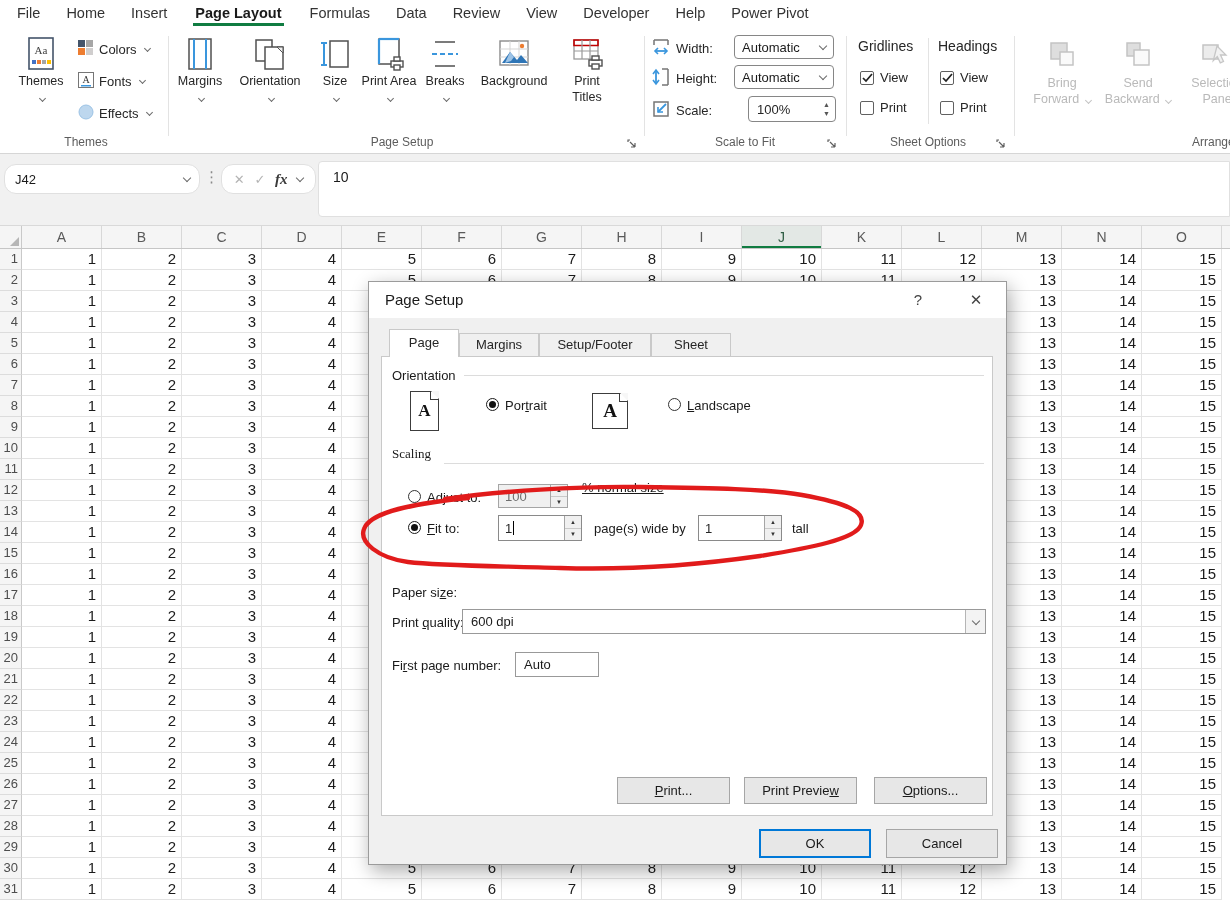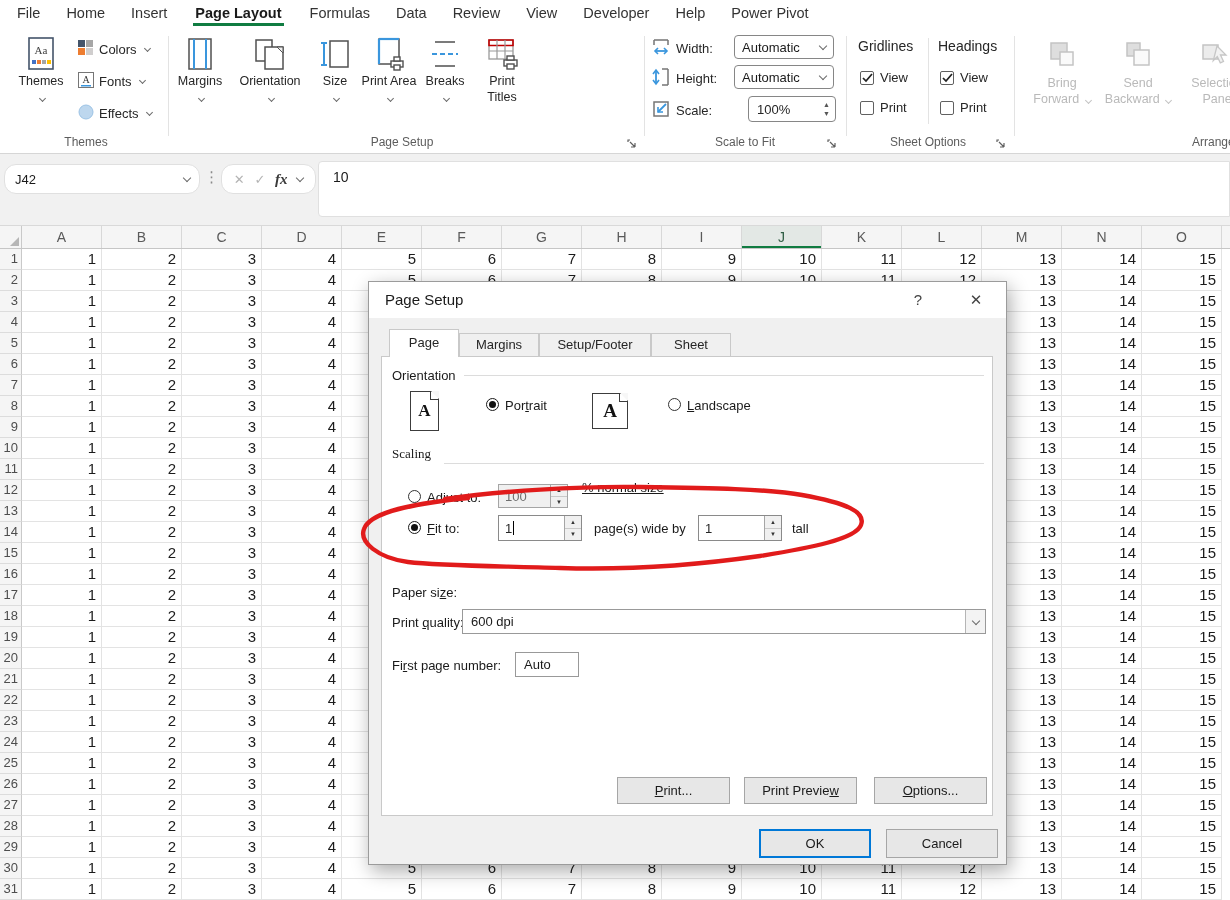--- a/index.html
+++ b/index.html
@@ -201,20 +201,32 @@
     <div class="bigbtn" style="width:50px">
       <span class="icn">
           <svg width="34" height="36" viewBox="0 0 34 36">
             <path d="M7 6 h20 M7 30 h20" stroke="#505050" stroke-width="1.6" fill="none"></path>
             <path d="M4 18 h26" stroke="#3A96DD" stroke-width="2.2" stroke-dasharray="5 3"></path>
           </svg>
         </span>
       <span class="blbl">Breaks</span>
       <span class="chv s" style="margin-top:6px"></span>
     </div>
+    <div class="bigbtn" style="width:82px">
+      <span class="icn">
+          <svg width="38" height="36" viewBox="0 0 38 36">
+            <rect x="5" y="5" width="28" height="24" fill="#fff" stroke="#8a8a8a" stroke-width="1.4"></rect>
+            <path d="M15 5 v24 M24 5 v24 M5 13 h28 M5 21 h28" stroke="#d5d5d5" stroke-width="1"></path>
+            <path d="M7 27 l8 -11 7 8 4 -5 7 8 z" fill="#2E75B6"></path>
+            <path d="M15 16 l4 5 -3 4 -6 2 z" fill="#9DC3E6"></path>
+            <circle cx="27" cy="10" r="2.2" fill="#ED7D31"></circle>
+          </svg>
+        </span>
+      <span class="blbl">Background</span>
+    </div>
     <div class="bigbtn" style="width:58px">
       <span class="icn">
           <svg width="36" height="36" viewBox="0 0 36 36">
             <rect x="5" y="4" width="24" height="19" fill="#fff" stroke="#9a9a9a" stroke-width="1.3"></rect>
             <path d="M5 4 h24 v5.5 h-24 z" fill="none" stroke="#C00000" stroke-width="1.6"></path>
             <path d="M13 4 v19 M21 4 v19 M5 15 h24" stroke="#9a9a9a" stroke-width="1.2"></path>
             <rect x="20" y="24" width="13" height="6" fill="#fff" stroke="#505050" stroke-width="1.4"></rect>
             <rect x="23" y="20" width="7" height="4" fill="#fff" stroke="#505050" stroke-width="1.4"></rect>
             <rect x="23" y="28" width="7" height="5" fill="#fff" stroke="#505050" stroke-width="1.4"></rect>
           </svg>
@@ -1001,21 +1013,21 @@
 
     <div class="dlabel" style="left:10px;top:228px;">Paper si<u>z</u>e:</div>
     <div class="dlabel" style="left:10px;top:258px;">Print <u>q</u>uality:</div>
     <div class="combo" style="left:80px;top:252px;width:524px;">
       <span>600 dpi</span>
       <span class="btn">
           <span class="chv"></span>
         </span>
     </div>
     <div class="dlabel" style="left:10px;top:301px;">Fi<u>r</u>st page number:</div>
-    <div class="dtext" style="left:133px;top:295px;width:64px;text-align:center;">
+    <div class="dtext" style="left:133px;top:295px;width:84px;text-align:center;">
       <span>Auto</span>
     </div>
 
     <div class="dbtn" style="left:235px;top:420px;width:113px;height:27px;"><u>P</u>rint...</div>
     <div class="dbtn" style="left:362px;top:420px;width:113px;height:27px;">Print Previe<u>w</u></div>
     <div class="dbtn" style="left:492px;top:420px;width:113px;height:27px;"><u>O</u>ptions...</div>
   </div>
 
   <div class="dbtn okfocus" style="left:390px;top:547px;width:112px;height:29px;">OK</div>
   <div class="dbtn" style="left:517px;top:547px;width:112px;height:29px;">Cancel</div>

